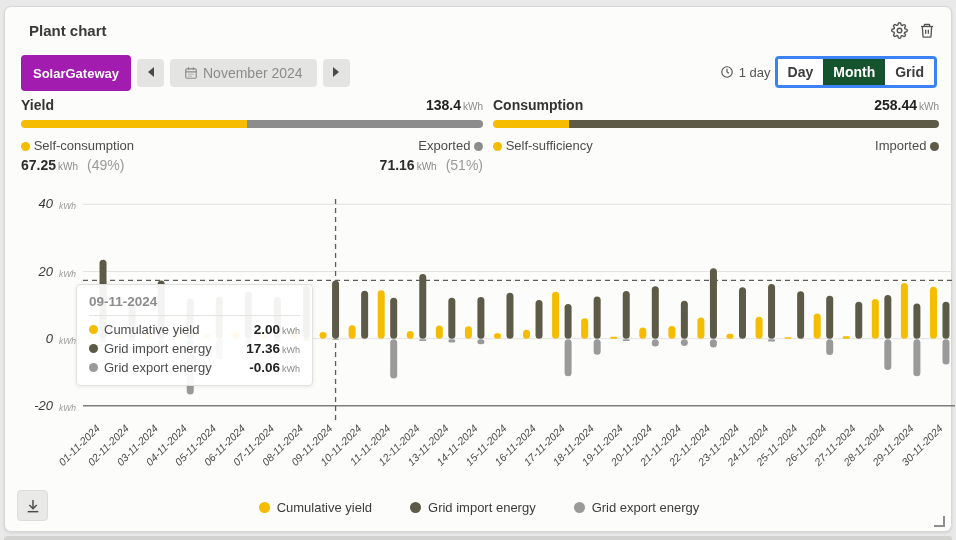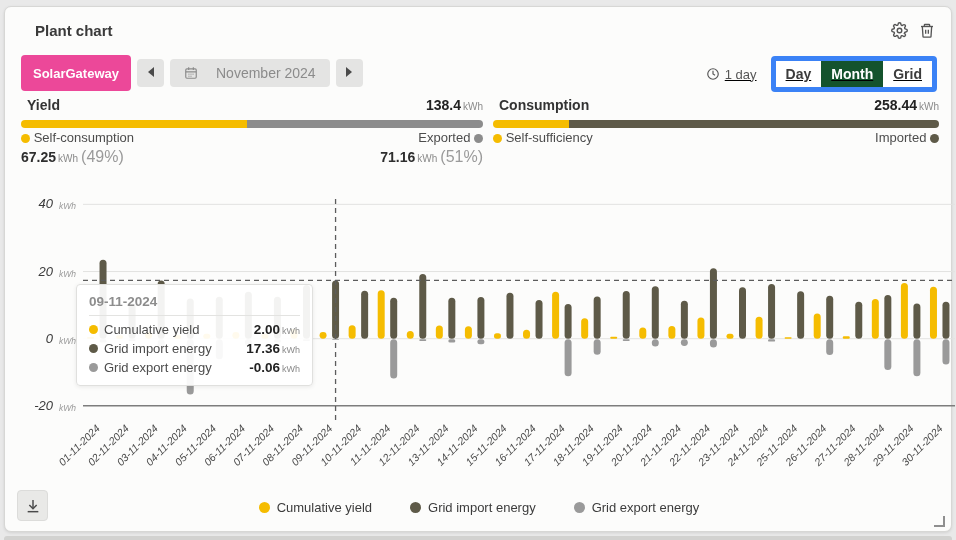--- a/index.html
+++ b/index.html
@@ -3,58 +3,58 @@
 <meta charset="utf-8">
 <style>
   * { margin:0; padding:0; box-sizing:border-box; }
   html,body { width:956px; height:540px; overflow:hidden; }
   body { font-family:"Liberation Sans", sans-serif; background:#e9e9e9; position:relative; }
 
   .card { position:absolute; left:4px; top:6px; width:948px; height:526px;
           background:#fcfcfb; border:1px solid #d7d7d5; border-radius:7px;
           box-shadow:0 1px 3px rgba(0,0,0,.10); }
 
-  .page-title { position:absolute; left:30px; top:15px; font-size:15px; font-weight:bold; color:#3a3a3a; }
+  .page-title { position:absolute; left:24px; top:15px; font-size:15px; font-weight:bold; color:#3a3a3a; }
 
   .hdr-icons { position:absolute; right:14px; top:13px; display:flex; gap:8px; }
   .icon-btn { width:20px; height:20px; display:flex; align-items:center; justify-content:center;
               color:#555; cursor:pointer; background:none; border:none; }
 
   
   .controls { position:absolute; left:16px; top:48px; right:14px; height:28px; }
   .left-controls { position:absolute; left:0; top:0; display:flex; gap:6px; align-items:center; }
-  .chip { background:#ec4899; color:#fff; font-weight:bold; font-size:13px;
+  .chip { background:#a21caf; color:#fff; font-weight:bold; font-size:13px;
           border:none; border-radius:4px; padding:6px 12px; height:36px; cursor:pointer; }
   .nav-btn { background:#e4e4e3; border:none; border-radius:4px; width:27px; height:28px;
              color:#4a4a4a; font-size:11px; cursor:pointer; }
   .date-btn { background:#e4e4e3; border:none; border-radius:4px; height:28px; padding:0 14px;
-              color:#8b8b8b; font-size:14px; display:flex; align-items:center; gap:18px; cursor:pointer; }
-  .right-controls { position:absolute; right:0; top:1px; display:flex; align-items:center; gap:14px;text-decoration:underline; }
+              color:#8b8b8b; font-size:14px; display:flex; align-items:center; gap:5px; cursor:pointer; }
+  .right-controls { position:absolute; right:0; top:1px; display:flex; align-items:center; gap:4px; }
   .interval { display:flex; align-items:center; gap:5px; color:#555; font-size:13px; }
-  .seg { display:flex; border:5px solid #3b82f6; border-radius:4px; overflow:hidden; background:#fff; }
+  .seg { display:flex; border:3px solid #3b82f6; border-radius:4px; overflow:hidden; background:#fff; }
   .seg button { border:none; background:#fff; padding:5px 10px; font-size:14px; font-weight:bold;
                 color:#3c3c3c; cursor:pointer; font-family:inherit; }
   .seg button.sel { background:#14532d; color:#fff; }
 
   
   .stats-col { position:absolute; top:90px; }
   .stats-col.left  { left:16px;  width:462px; }
   .stats-col.right { left:488px; width:446px; }
-  .stats-head { display:flex; justify-content:space-between; align-items:baseline;margin-left:6px; }
+  .stats-head { display:flex; justify-content:space-between; align-items:baseline; }
   .stats-title { font-size:14px; font-weight:bold; color:#333; }
   .stats-total { font-size:14px; font-weight:bold; color:#222; }
   .u { font-size:10px; font-weight:normal; color:#8a8a8a; margin-left:2px; }
   .pbar { margin-top:7px; height:8px; border-radius:4px; overflow:hidden; display:flex; }
   .pbar .fill { height:100%; }
   .pbar .rest { height:100%; flex:1; }
-  .stats-subs { display:flex; justify-content:space-between; margin-top:2px; font-size:13px; color:#4c4c4c; }
+  .stats-subs { display:flex; justify-content:space-between; margin-top:10px; font-size:13px; color:#4c4c4c; }
   .dot { display:inline-block; width:9px; height:9px; border-radius:50%; vertical-align:-1px; }
   .stats-vals { display:flex; justify-content:space-between; margin-top:3px; }
   .val-num { font-size:14px; font-weight:bold; color:#2e2e2e; }
-  .val-pct { font-size:16px; color:#9a9a9a; margin-left:3px; font-weight:normal; }
+  .val-pct { font-size:14px; color:#9a9a9a; margin-left:9px; font-weight:normal; }
 
   
   .chart-wrap { position:absolute; left:14px; top:184px; width:948px; height:292px;font-style:italic; }
   svg text { font-family:"Liberation Sans", sans-serif; }
 
   
   .tooltip { position:absolute; left:71px; top:277px; width:237px;
              background:rgba(255,255,255,.93); border:1px solid #e0e0de; border-radius:4px;
              box-shadow:0 1px 4px rgba(0,0,0,.08); padding:9px 12px 10px 12px; }
   .tt-date { font-size:13.5px; font-weight:bold; color:#8d8d8d; }

